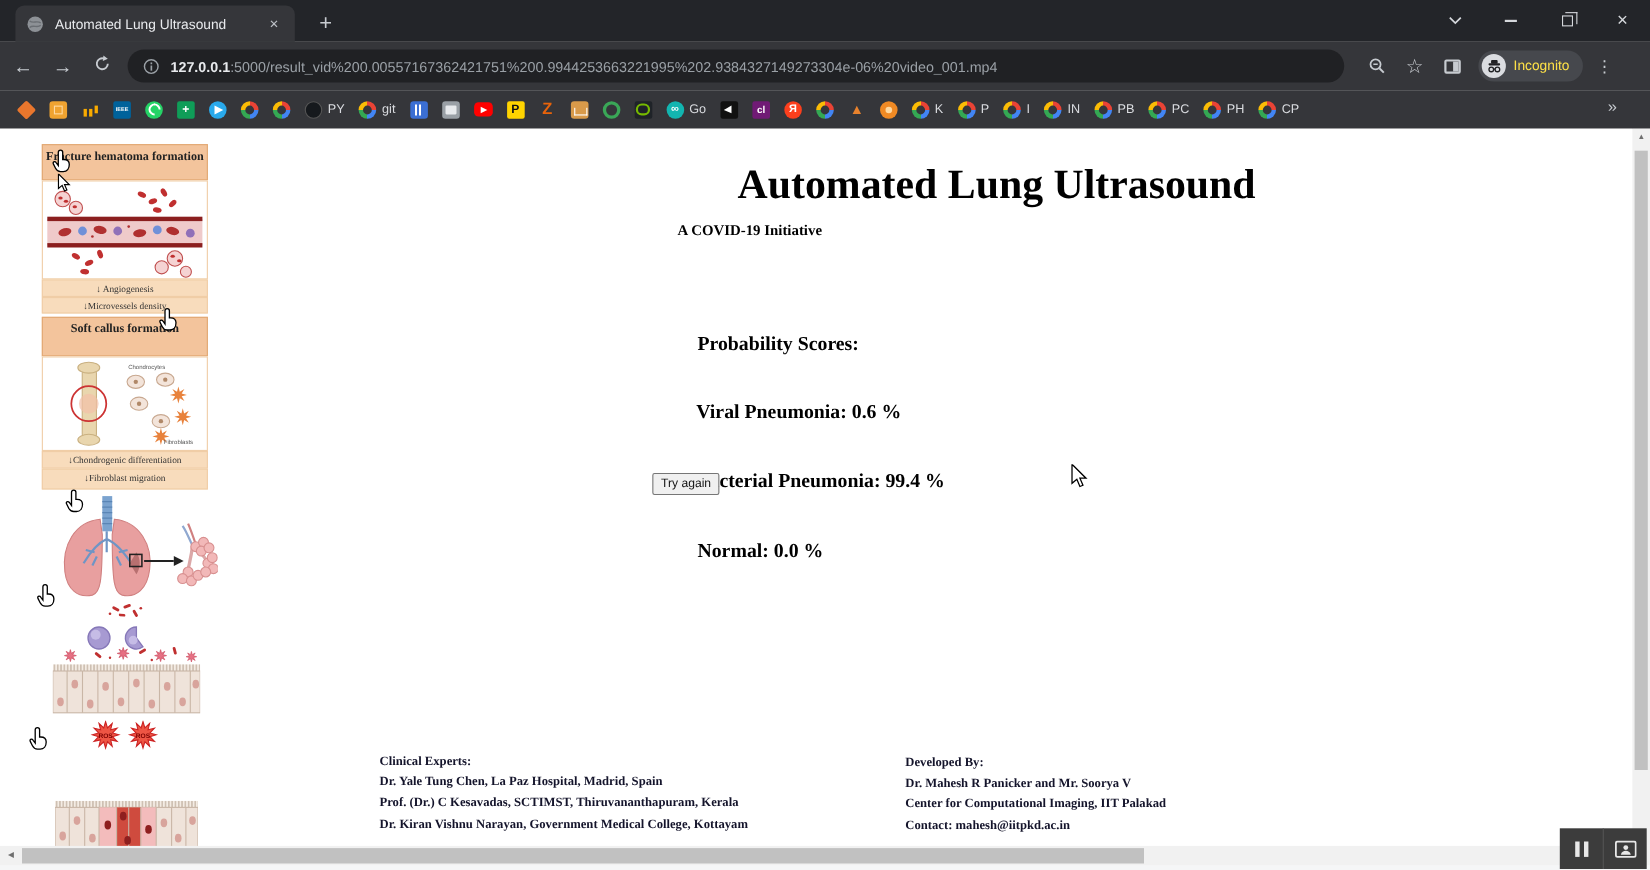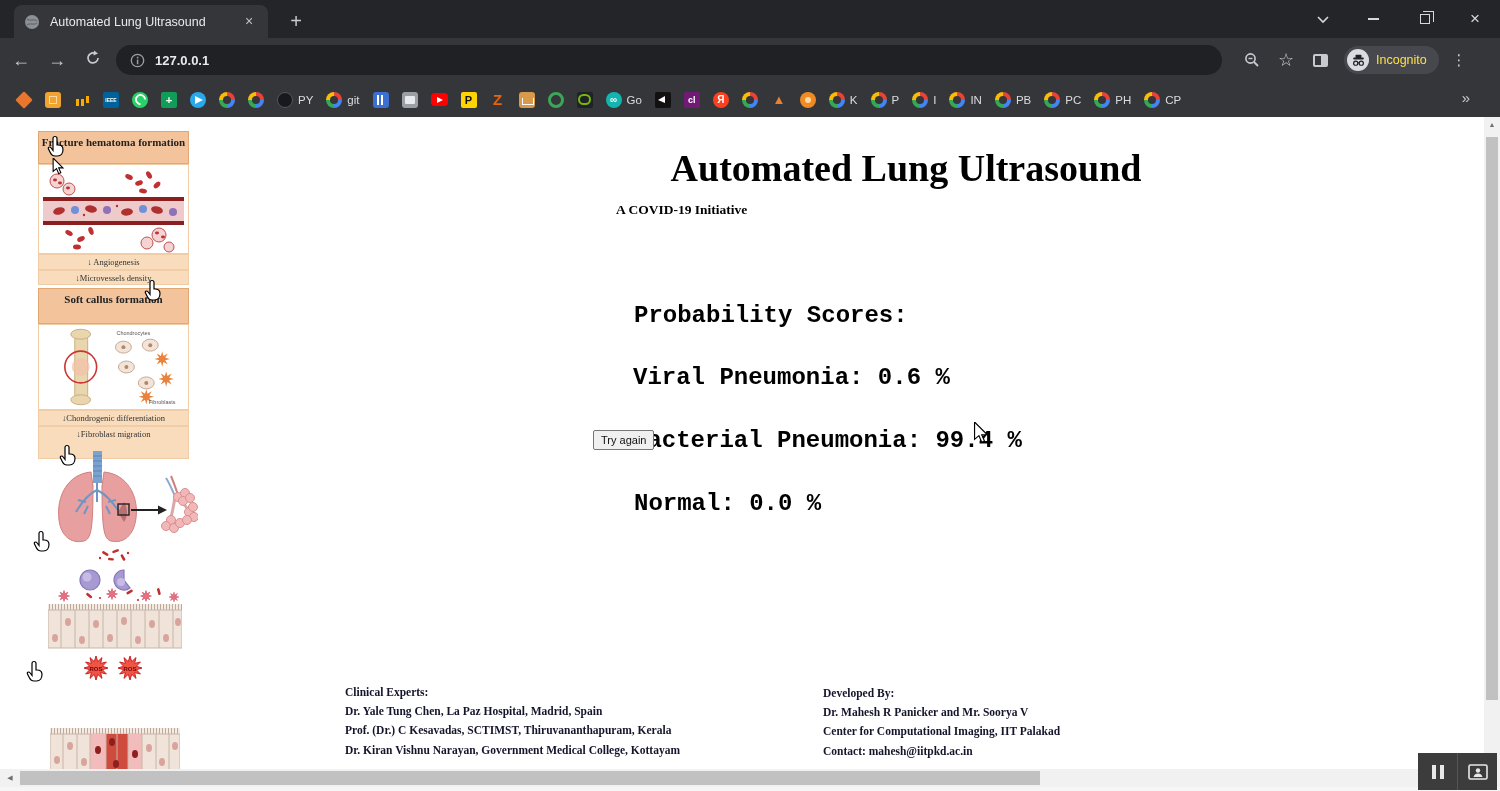--- a/index.html
+++ b/index.html
@@ -88,21 +88,21 @@
   .ic-matlab { background:transparent; color:#e8822d; font-size:13px; }
   .ic-sun-orange { background:#f08a24; border-radius:50%; }
   .ic-sun-orange::after { content:""; width:6px; height:6px; background:#ffd9a0; border-radius:50%; }
   .bm-overflow { color:#c7cbd0; font-size:15px; position:absolute; right:30px; top:7px; }
 
   
   #page { left:0; top:117px; width:1484px; height:652px; background:#fff; overflow:hidden; }
   .serif { font-family:"Liberation Serif", serif; color:#000; }
   #main-title { left:620px; top:29px; width:572px; text-align:center; font-size:38px; font-weight:bold; }
   #subtitle { left:616px; top:85px; font-size:13.5px; font-weight:bold; }
-  .scoreline { font-size:24px; font-weight:bold;font-family:Liberation Mono, monospace; }
+  .scoreline { font-size:18px; font-weight:bold; }
   #try-again { left:593px; top:313px; height:20px; padding:1px 7px; font-size:11px;
                font-family:"Liberation Sans", sans-serif; background:#f0f0f0;
                border:1px solid #767676; border-radius:2px; color:#111; }
   .footcol { font-size:11.5px; font-weight:bold; color:#14142b; line-height:19.2px; white-space:nowrap; }
 
   
   .panel-head { left:38px; width:151px; background:#f3c49c; border:1px solid #e2a873;
                 text-align:center; font-size:11px; font-weight:bold; line-height:13px;
                 padding-top:4px; color:#222; font-family:"Liberation Serif", serif; }
   .panel-body { left:38px; width:151px; background:#fff; border:1px solid #f0cda6; }
@@ -164,20 +164,21 @@
           <polygon points="9,0.5 13,3.5 8.5,5.5" fill="#c7cbd0"></polygon>
         </svg>
     </span>
     <div id="urlbar">
       <svg width="15" height="15" viewBox="0 0 16 16" style="margin-right:10px;flex:0 0 auto;">
         <circle cx="8" cy="8" r="6.6" fill="none" stroke="#9aa0a6" stroke-width="1.4"></circle>
         <rect x="7.3" y="7" width="1.6" height="5" fill="#9aa0a6"></rect>
           <rect x="7.3" y="4" width="1.6" height="1.8" fill="#9aa0a6"></rect>
       </svg>
       <span class="host">127.0.0.1</span>
+      <span class="rest">:5000/result_vid%200.00557167362421751%200.9944253663221995%202.9384327149273304e-06%20video_001.mp4</span>
     </div>
     <span class="tbicon" style="margin-left:16px;">
       <svg width="16" height="16" viewBox="0 0 16 16">
           <circle cx="6.5" cy="6.5" r="4.6" fill="none" stroke="#c7cbd0" stroke-width="1.6"></circle>
           <line x1="10" y1="10" x2="14" y2="14" stroke="#c7cbd0" stroke-width="1.8"></line>
           <line x1="4.5" y1="6.5" x2="8.5" y2="6.5" stroke="#c7cbd0" stroke-width="1.4"></line>
         </svg>
     </span>
     <span class="tbicon" style="font-size:18px;">☆</span>
     <span class="tbicon">
@@ -414,21 +415,21 @@
             <circle cx="88" cy="42" r="2"></circle>
             <circle cx="108" cy="58" r="2"></circle>
         </g>
         <use href="#spike8" x="0" y="0" transform="translate(124,34) scale(1.3)" fill="#e8823c"></use>
         <use href="#spike8" x="0" y="0" transform="translate(128,54) scale(1.3)" fill="#e8823c"></use>
         <use href="#spike8" x="0" y="0" transform="translate(108,72) scale(1.3)" fill="#e8823c"></use>
         <text x="124" y="79" font-size="5.5" fill="#555" text-anchor="middle">Fibroblasts</text>
       </svg>
     </div>
     <div class="abs panel-note" style="top:293px;height:16px;line-height:15px;">↓Chondrogenic differentiation</div>
-    <div class="abs panel-note" style="top:309px;height:33px;line-height:14px;text-align:center;">↓Fibroblast migration</div>
+    <div class="abs panel-note" style="top:309px;height:19px;line-height:14px;text-align:center;">↓Fibroblast migration</div>
 
     <div class="abs" style="left:38px;top:333px;">
       <svg width="160" height="100" viewBox="0 0 160 100">
         <rect x="55" y="1" width="9" height="32" fill="#7ba3cf"></rect>
         <g stroke="#5a85b5" stroke-width="1">
             <line x1="55" y1="6" x2="64" y2="6"></line>
             <line x1="55" y1="11" x2="64" y2="11"></line>
             <line x1="55" y1="16" x2="64" y2="16"></line>
             <line x1="55" y1="21" x2="64" y2="21"></line>
             <line x1="55" y1="26" x2="64" y2="26"></line>

